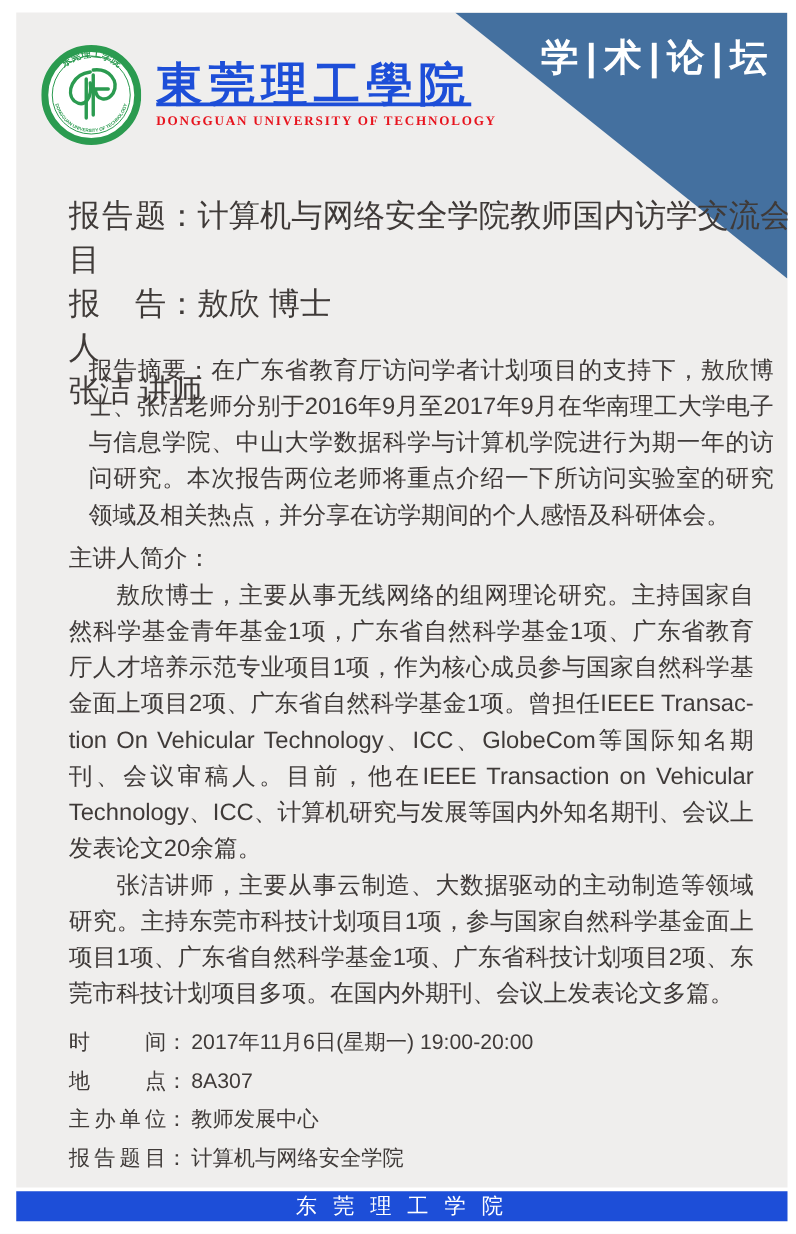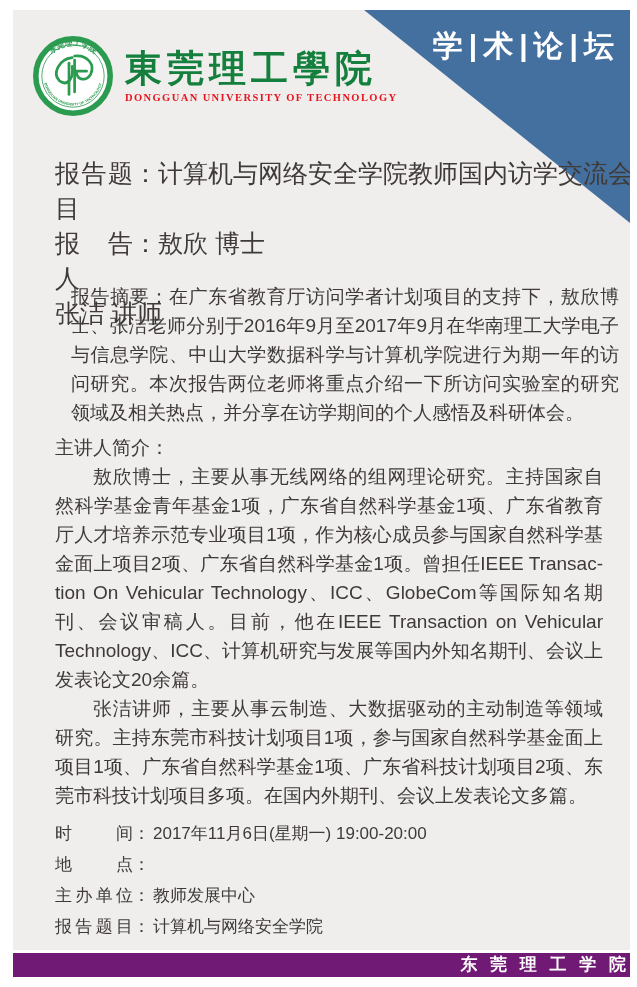--- a/index.html
+++ b/index.html
@@ -23,21 +23,21 @@
     position:absolute;top:16px;right:10px;
     color:#ffffff;font-size:30px;font-weight:bold;letter-spacing:6px;
     white-space:nowrap;
   }
   
   .brand{position:absolute;left:20px;top:26px;display:flex;align-items:center;gap:12px;}
   .seal{width:80px;height:80px;flex:0 0 80px;}
   .brand-text{display:flex;flex-direction:column;}
   .brand-cn{
     font-family:"Liberation Serif", serif;font-weight:bold;
-    color:#15803d;font-size:37px;letter-spacing:5px;line-height:1.1;white-space:nowrap;
+    color:#1d4ed8;font-size:37px;letter-spacing:5px;line-height:1.1;white-space:nowrap;text-decoration:underline;
   }
   .brand-en{
     font-family:"Liberation Serif", serif;font-weight:bold;
     color:#e7141e;font-size:10.5px;letter-spacing:1.4px;margin-top:3px;white-space:nowrap;
   }
   
   .meta{position:absolute;left:42px;top:146px;width:552px;font-size:25px;line-height:35px;}
   .row{display:flex;}
   .row-label{flex:0 0 78px;text-align:justify;text-align-last:justify;}
   .row-colon{flex:0 0 20px;}
@@ -47,22 +47,22 @@
     position:absolute;left:42px;top:256px;width:548px;margin:16px;
     font-size:19px;line-height:29px;text-align:justify;
   }
   .speakers{position:absolute;left:42px;top:423px;width:548px;font-size:19px;line-height:29px;}
   .intro-heading{margin:0;}
   .bio{margin:0;text-indent:2em;text-align:justify;}
   .info{position:absolute;left:42px;top:808px;width:560px;font-size:17px;line-height:31px;}
   
   .footer-bar{
     position:absolute;left:13px;top:953px;width:617px;height:24px;
-    background:#701a75;color:#ffffff;font-weight:bold;font-size:17px;
-    letter-spacing:4px;text-align:right;line-height:24px;
+    background:#1d4ed8;color:#ffffff;font-weight:normal;font-size:17px;
+    letter-spacing:4px;text-align:center;line-height:24px;
   }
 </style>
 </head>
 <body>
 
 <div class="page">
   <div class="panel">
 
     <div class="corner-triangle"></div>
     <div class="banner-text">学|术|论|坛</div>
@@ -120,20 +120,21 @@
 
     <section class="info">
       <div class="row">
         <span class="row-label">时 间</span>
           <span class="row-colon">：</span>
           <span class="row-value">2017年11月6日(星期一) 19:00-20:00</span>
       </div>
       <div class="row">
         <span class="row-label">地 点</span>
           <span class="row-colon">：</span>
+          <span class="row-value">8A307</span>
       </div>
       <div class="row">
         <span class="row-label">主办单位</span>
           <span class="row-colon">：</span>
           <span class="row-value">教师发展中心</span>
       </div>
       <div class="row">
         <span class="row-label">报告题目</span>
           <span class="row-colon">：</span>
           <span class="row-value">计算机与网络安全学院</span>

